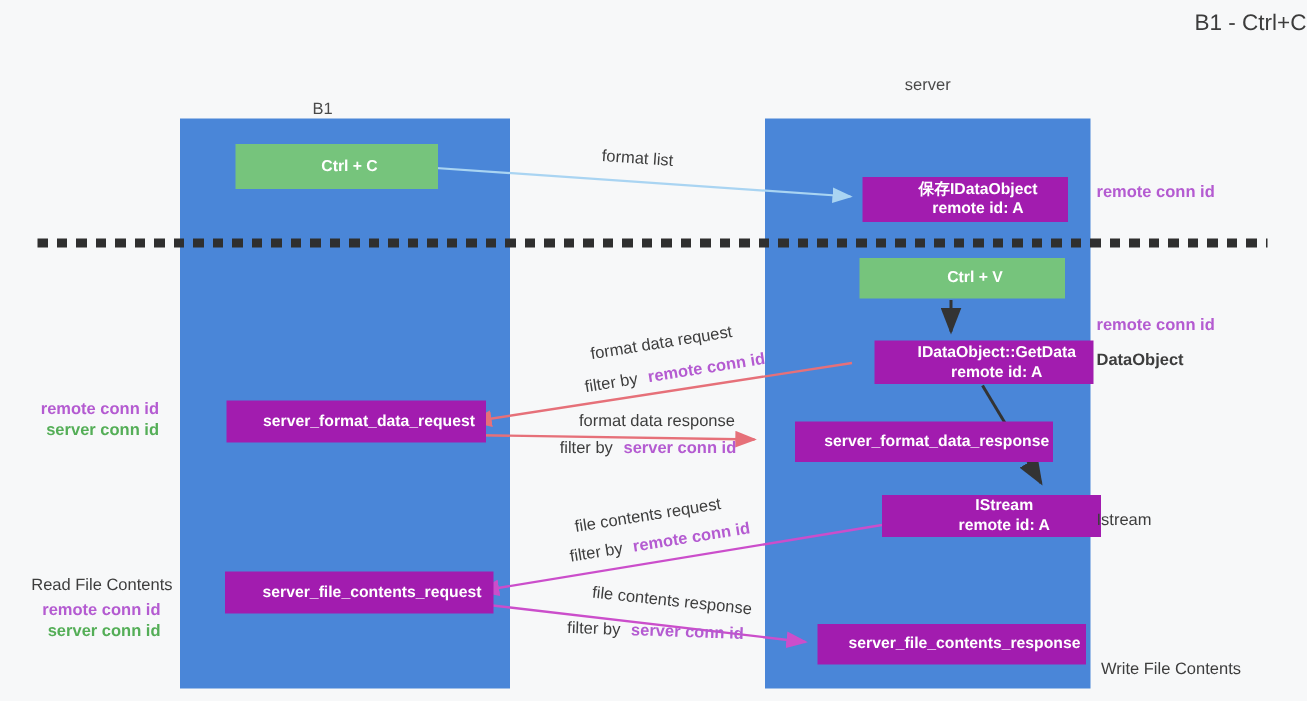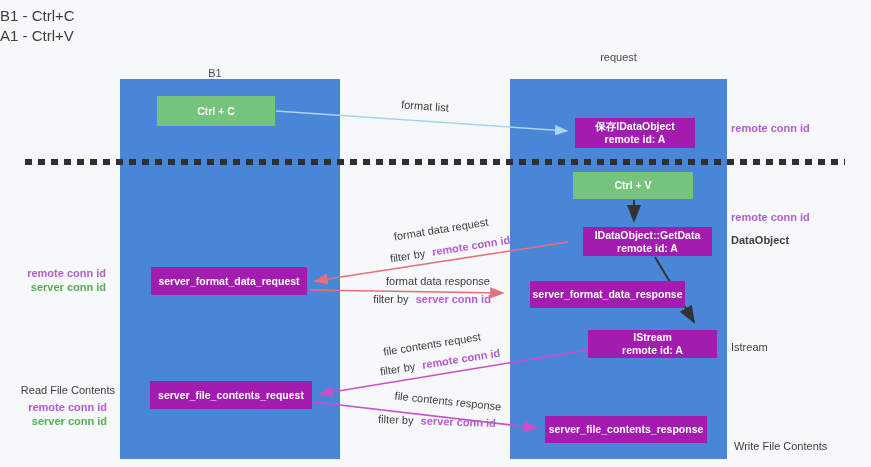--- a/index.html
+++ b/index.html
@@ -1,36 +1,36 @@
 <!DOCTYPE html>
 <html><head>
 <meta charset="utf-8">
 <style>
   html,body{margin:0;padding:0;background:#f7f8f9;font-family:"Liberation Sans",sans-serif;}
   #canvas{position:relative;width:871px;height:467px;background:#f7f8f9;overflow:hidden;}
 
-  .title{position:absolute;top:6px;left:0;width:871px;text-align:left;
+  .title{position:absolute;top:6px;left:0;width:871px;text-align:right;
          font-size:15px;line-height:20px;color:#3c3c3c;}
 
   .colhead{position:absolute;text-align:center;font-size:11px;line-height:13px;color:#4a4a4a;}
   .colhead.b1{left:105px;top:51px;width:220px;margin-top:16px;}
   .colhead.a1{left:510px;top:51px;width:217px;}
 
   .column{position:absolute;top:79px;height:380px;background:#4a86d8;z-index:1;}
   .column.b1{left:120px;width:220px;}
   .column.a1{left:510px;width:217px;}
 
   .dashline{position:absolute;left:25px;top:159px;width:820px;height:6px;z-index:2;
             background:repeating-linear-gradient(to right,#2f2f2f 0 7px,transparent 7px 13px);}
 
   svg.overlay{position:absolute;left:0;top:0;z-index:2;}
 
   .box{position:absolute;z-index:3;display:flex;flex-direction:column;align-items:center;
        justify-content:center;color:#fff;font-size:10.5px;font-weight:600;line-height:13px;
-       text-align:left;white-space:nowrap;}
+       text-align:left;white-space:nowrap;padding-left:17px;}
   .box.orange{background:#a21caf;}
   .box.green{background:#76c47c;}
 
   .alabel{position:absolute;z-index:3;font-size:11px;color:#3d3d3d;text-align:center;white-space:nowrap;}
   .alabel span + span{margin-left:4px;}
   .purple{color:#b45bd1;font-weight:700;}
   .greenlbl{color:#54ae57;font-weight:700;}
   .sidelabel{position:absolute;z-index:3;font-size:11px;color:#3d3d3d;white-space:nowrap;}
   .sidelabel.bold-purple{color:#b45bd1;font-weight:700;}
   .rightalign{text-align:right;}
@@ -39,29 +39,28 @@
   .rot-p6{transform:rotate(6deg);}
   .rot-p2{transform:rotate(2deg);}
 </style>
 </head>
 <body>
 
 <div id="canvas">
 
   <div class="title">
     <div>B1 - Ctrl+C</div>
-    <div>A1 - Ctrl+V</div>
   </div>
 
   <div class="colhead b1">
     <div>B1</div>
     <div>connection</div>
   </div>
   <div class="colhead a1">
-    <div>request</div>
+    <div>server</div>
   </div>
 
   <div class="column b1"></div>
   <div class="column a1"></div>
 
   <div class="dashline"></div>
 
   <svg class="overlay" width="871" height="467">
     <defs>
       <marker id="m-blue" markerWidth="9" markerHeight="7" refX="8" refY="3.5" orient="auto">

